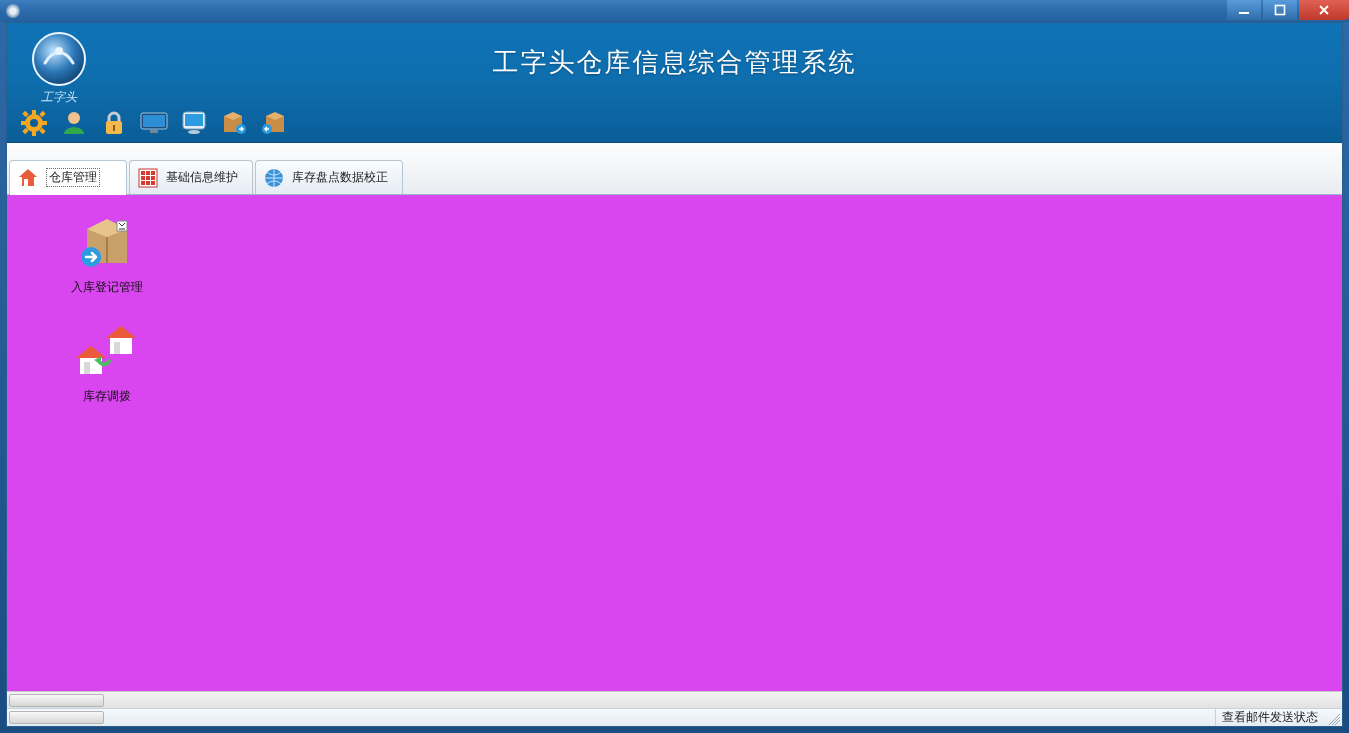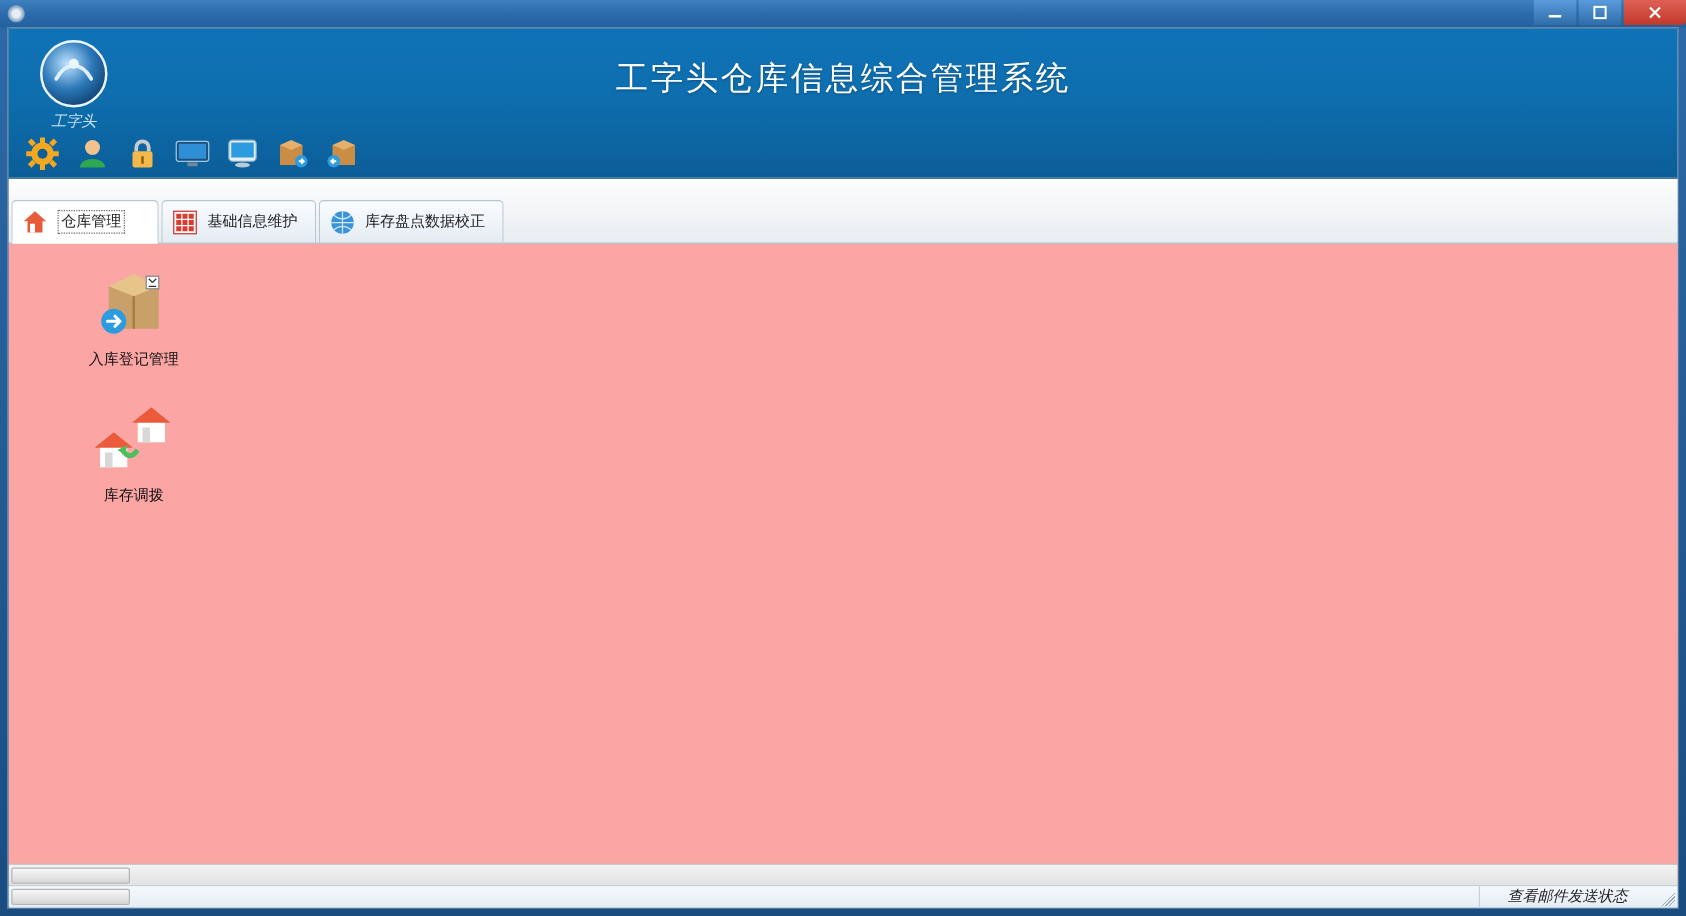--- a/index.html
+++ b/index.html
@@ -28,35 +28,35 @@
 
   
   .tabstrip { height:52px; background:linear-gradient(to bottom,#fdfdfd,#e9edf1); border-bottom:1px solid #9cb7cd; display:flex; align-items:flex-end; padding:0 2px; }
   .tab { height:34px; min-width:118px; padding:0 14px 0 6px; display:flex; align-items:center; gap:6px; border:1px solid #b8c6d1; border-bottom:none; background:linear-gradient(to bottom,#fafcff,#e4ecf3); border-top-left-radius:4px; border-top-right-radius:4px; cursor:pointer; margin-right:2px; font-size:12px; color:#222; }
   .tab.active { background:#ffffff; position:relative; z-index:2; }
   .tab.active::after { content:""; position:absolute; left:0; right:0; bottom:-1px; height:2px; background:#fff; }
   .tab .tic { width:24px; height:24px; display:flex; align-items:center; justify-content:center; }
   .tab .lbl.sel { border:1px dotted #6a6a6a; padding:0 2px; }
 
   
-  .content { flex:1; background:#fca5a5; position:relative; overflow:hidden; }
+  .content { flex:1; background:#d946ef; position:relative; overflow:hidden; }
   .nav-items { padding:18px 20px; }
   .nav-item { width:160px; text-align:center; margin-bottom:26px; cursor:pointer; }
   .nav-item .iconbox { width:70px; height:60px; margin:0 auto 6px auto; display:flex; align-items:center; justify-content:center; }
   .nav-item .lbl { font-size:12px; color:#111; }
 
   
   .hscroll { height:17px; background:linear-gradient(to bottom,#f3f3f3,#e2e2e2); border-top:1px solid #c8c8c8; display:flex; align-items:center; }
   .hscroll .thumb { width:95px; height:13px; background:linear-gradient(to bottom,#f8f8f8,#d6d6d6); border:1px solid #b5b5b5; border-radius:2px; margin-left:2px; }
 
   
   .statusbar { height:18px; background:linear-gradient(to bottom,#f6f9fc,#e4ecf3); border-top:1px solid #c4d2dd; display:flex; align-items:center; font-size:12px; color:#222; }
   .statusbar .spacer { flex:1; }
   .statusbar .sb-thumb { width:95px; height:13px; background:linear-gradient(to bottom,#f8f8f8,#d6d6d6); border:1px solid #b5b5b5; border-radius:2px; margin-left:2px; }
-  .statusbar .status-link { padding:0 22px; border-left:1px solid #c4d2dd; height:100%; display:flex; cursor:pointer;font-style:italic; }
+  .statusbar .status-link { padding:0 6px; border-left:1px solid #c4d2dd; height:100%; display:flex; cursor:pointer; }
   .statusbar .grip { width:14px; height:14px; margin:0 2px 0 2px; background:
      linear-gradient(135deg, transparent 60%, #9aa9b6 60%, #9aa9b6 64%, transparent 64%),
      linear-gradient(135deg, transparent 70%, #9aa9b6 70%, #9aa9b6 74%, transparent 74%),
      linear-gradient(135deg, transparent 80%, #9aa9b6 80%, #9aa9b6 84%, transparent 84%);
   }
 </style>
 </head>
 <body>
 
 <div class="os-window">

